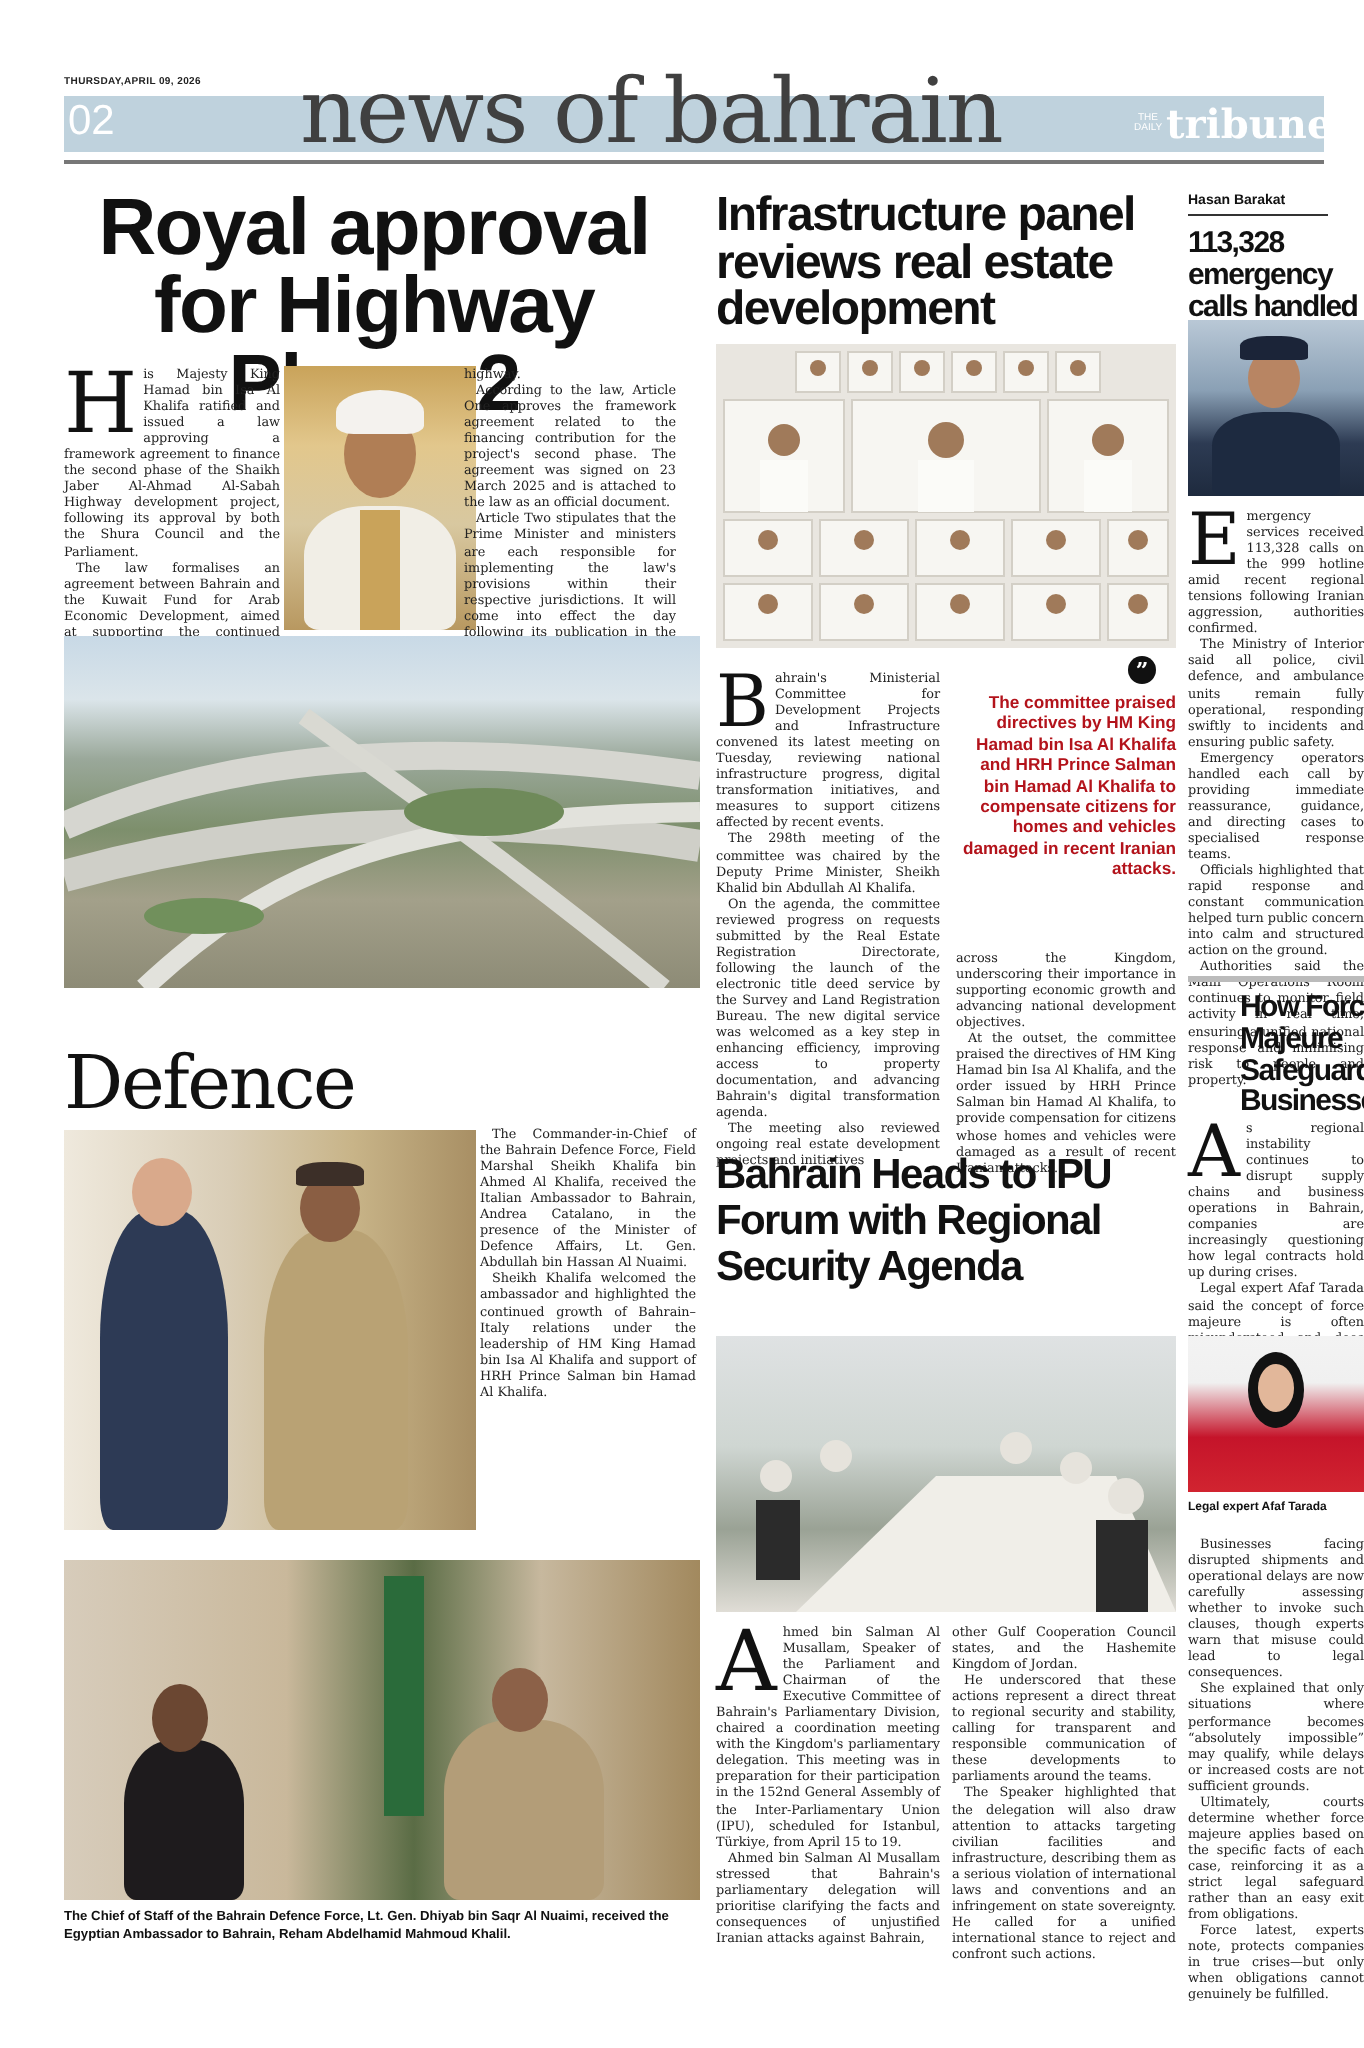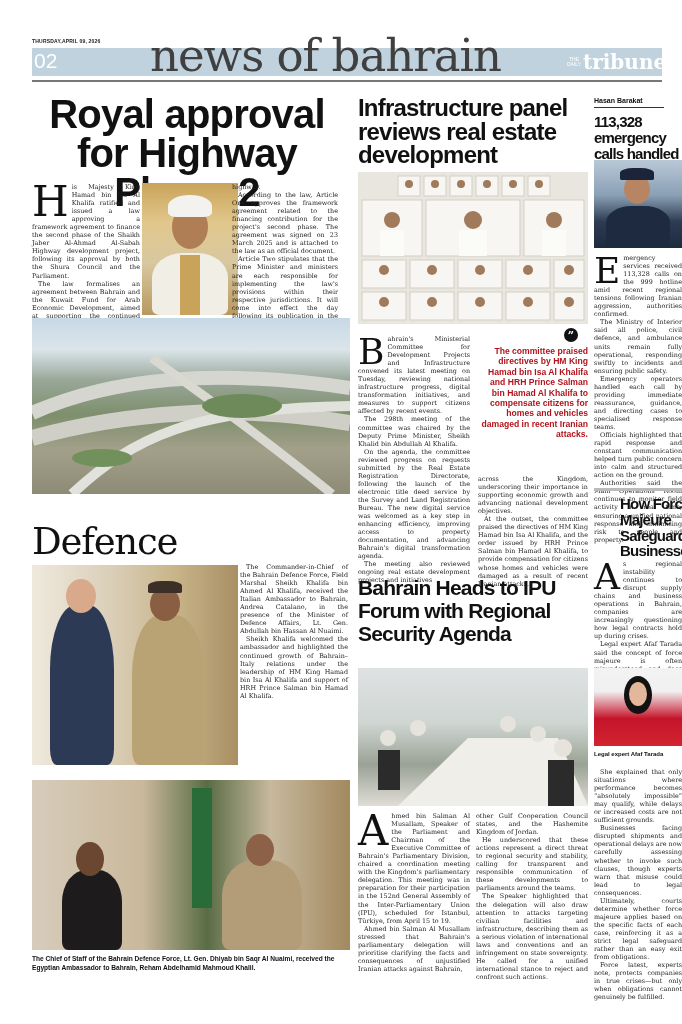--- a/index.html
+++ b/index.html
@@ -196,22 +196,22 @@
 <div class="abs col c-force">
   <p class="first"><span class="drop small">A</span><span>s regional instability continues to disrupt supply chains and business operations in Bahrain, companies are increasingly questioning how legal contracts hold up during crises.</span></p>
   <p>Legal expert Afaf Tarada said the concept of force majeure is often misunderstood and does not automatically cancel contractual obligations during difficult times.</p>
 </div>
 <div class="abs img img-tarada">
   <div class="head" style="left:30px;top:8px;width:28px;height:38px;background:#121212;"></div>
   <div class="head" style="left:35px;top:14px;width:18px;height:24px;background:#e2b79a;"></div>
 </div>
 <div class="abs caption cap-tarada">Legal expert Afaf Tarada</div>
 <div class="abs col c-force2">
+  <p>Businesses facing disrupted shipments and operational delays are now carefully assessing whether to invoke such clauses, though experts warn that misuse could lead to legal consequences.</p>
   <p>She explained that only situations where performance becomes “absolutely impossible” may qualify, while delays or increased costs are not sufficient grounds.</p>
-  <p>Businesses facing disrupted shipments and operational delays are now carefully assessing whether to invoke such clauses, though experts warn that misuse could lead to legal consequences.</p>
   <p>Ultimately, courts determine whether force majeure applies based on the specific facts of each case, reinforcing it as a strict legal safeguard rather than an easy exit from obligations.</p>
   <p>Force latest, experts note, protects companies in true crises—but only when obligations cannot genuinely be fulfilled.</p>
 </div>
 
 <h1 class="abs h-defence">Defence Diplomacy</h1>
 <div class="abs img img-defence">
   <div class="fig" style="left:18px;top:40px;width:64px;height:160px;background:#2d3a55;"></div>
   <div class="head" style="left:34px;top:14px;width:30px;height:34px;background:#d9a98b;"></div>
   <div class="fig" style="left:100px;top:50px;width:72px;height:150px;background:#b9a274;"></div>
   <div class="head" style="left:118px;top:22px;width:30px;height:34px;background:#8a5e43;"></div>

